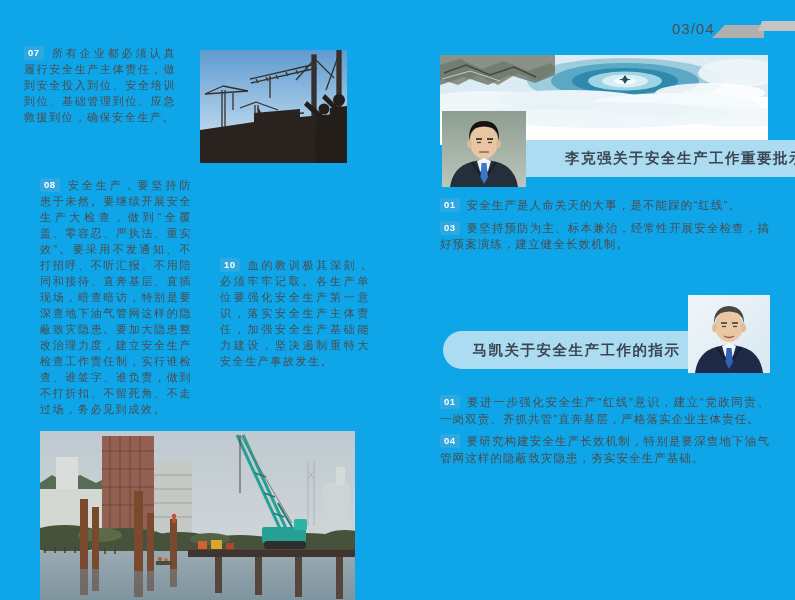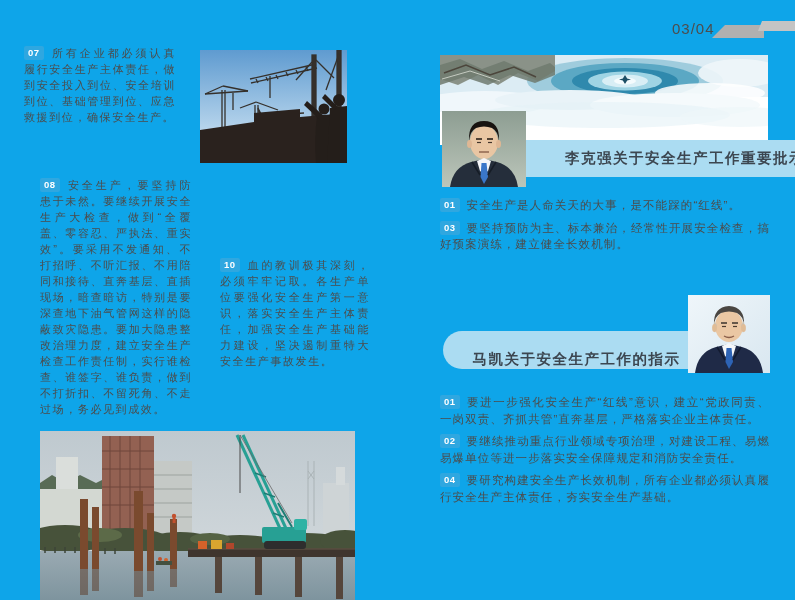--- a/index.html
+++ b/index.html
@@ -280,21 +280,21 @@
 
   <div class="abs" style="left:440px;top:197px;width:330px;">
     <p class="ritem">
       <span class="badge">01</span><span>安全生产是人命关天的大事，是不能踩的“红线”。</span>
     </p>
     <p class="ritem">
       <span class="badge">03</span><span>要坚持预防为主、标本兼治，经常性开展安全检查，搞好预案演练，建立健全长效机制。</span>
     </p>
   </div>
 
-  <div class="abs pill pill2" style="left:443px;top:331px;width:267px;height:38px;align-items:flex-end;">
+  <div class="abs pill pill2" style="left:443px;top:331px;width:267px;height:38px;">
     <span>马凯关于安全生产工作的指示</span>
   </div>
 
   <svg class="abs photo" style="left:688px;top:295px;z-index:3;" width="82" height="78" viewBox="0 0 82 78">
     <defs>
       <linearGradient id="bgma" x1="0" y1="0" x2="1" y2="1">
         <stop offset="0" stop-color="#eff6fa"></stop>
           <stop offset="1" stop-color="#d9e7f0"></stop>
       </linearGradient>
     </defs>
@@ -314,20 +314,17 @@
     <polygon points="34,51 41,48 48,51 45,61 41,64 37,61" fill="#f5f7f9"></polygon>
     <polygon points="38.5,53 43.5,53 45,67 41,74 37.5,67" fill="#2d63b5"></polygon>
     <path d="M29,52 L37,65 M53,52 L45,65" stroke="#131b30" stroke-width="1.5" fill="none"></path>
   </svg>
 
   <div class="abs" style="left:440px;top:394px;width:330px;">
     <p class="ritem">
       <span class="badge">01</span><span>要进一步强化安全生产“红线”意识，建立“党政同责、一岗双责、齐抓共管”直奔基层，严格落实企业主体责任。</span>
     </p>
     <p class="ritem">
-      <span class="badge">02</span><span>要继续推动重点行业领域专项治理，对建设工程、易燃易爆单位等进一步落实安全保障规定和消防安全责任。</span>
-    </p>
-    <p class="ritem">
-      <span class="badge">04</span><span>要研究构建安全生产长效机制，所有企业都必须认真履行安全生产主体责任，夯实安全生产基础。</span>
+      <span class="badge">04</span><span>要研究构建安全生产长效机制，特别是要深查地下油气管网这样的隐蔽致灾隐患，夯实安全生产基础。</span>
     </p>
   </div>
 
 </div>
 
 </body></html>

